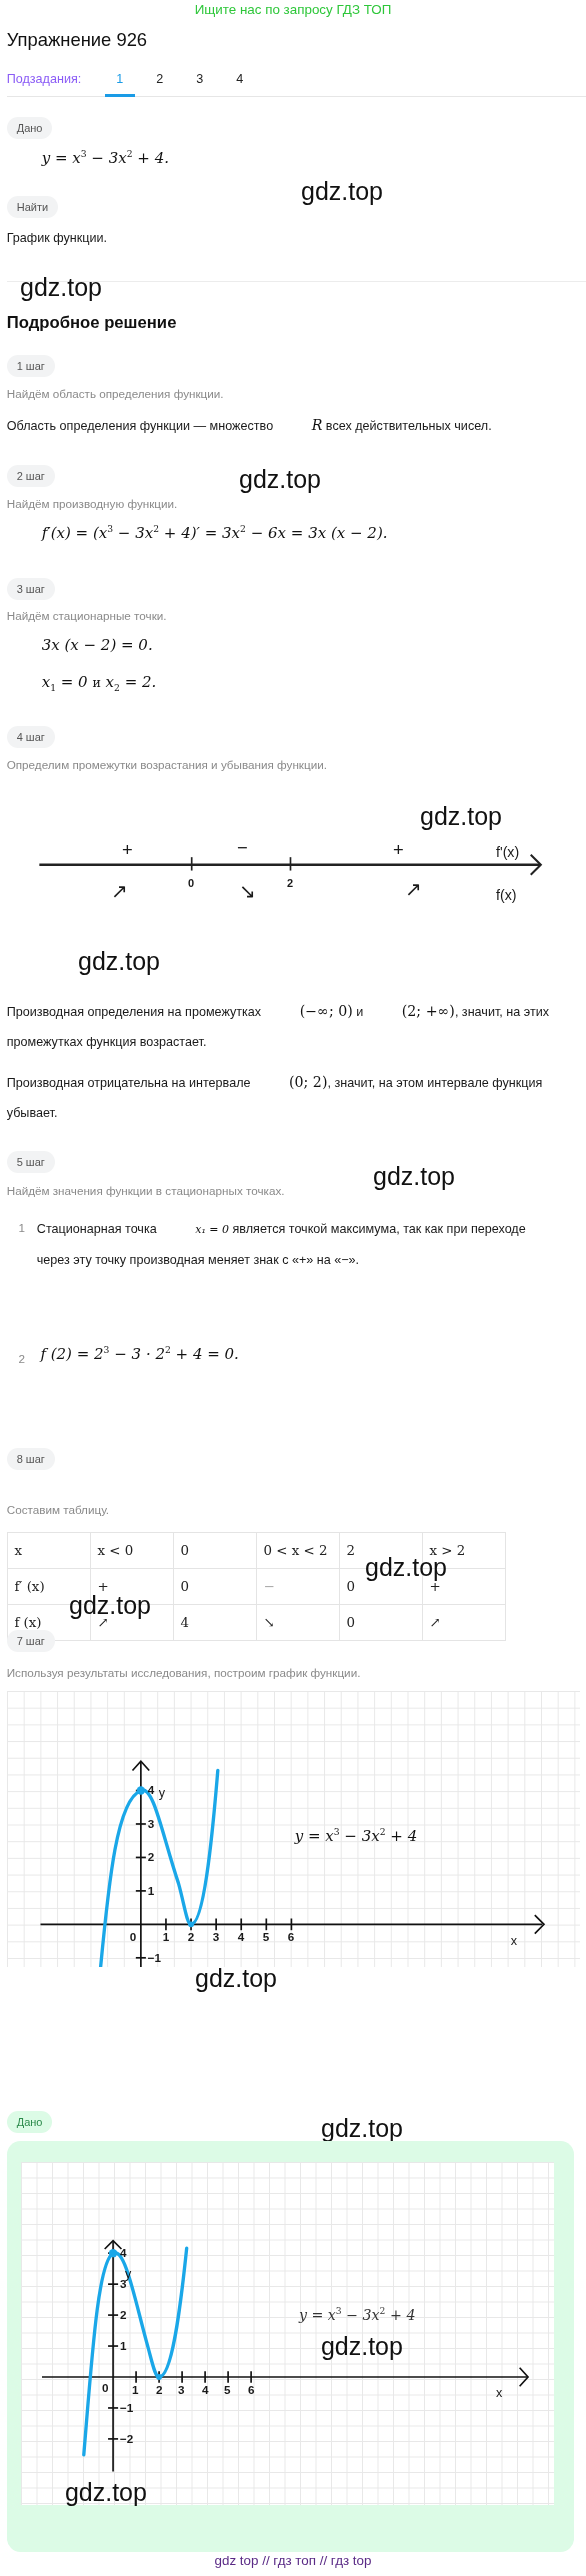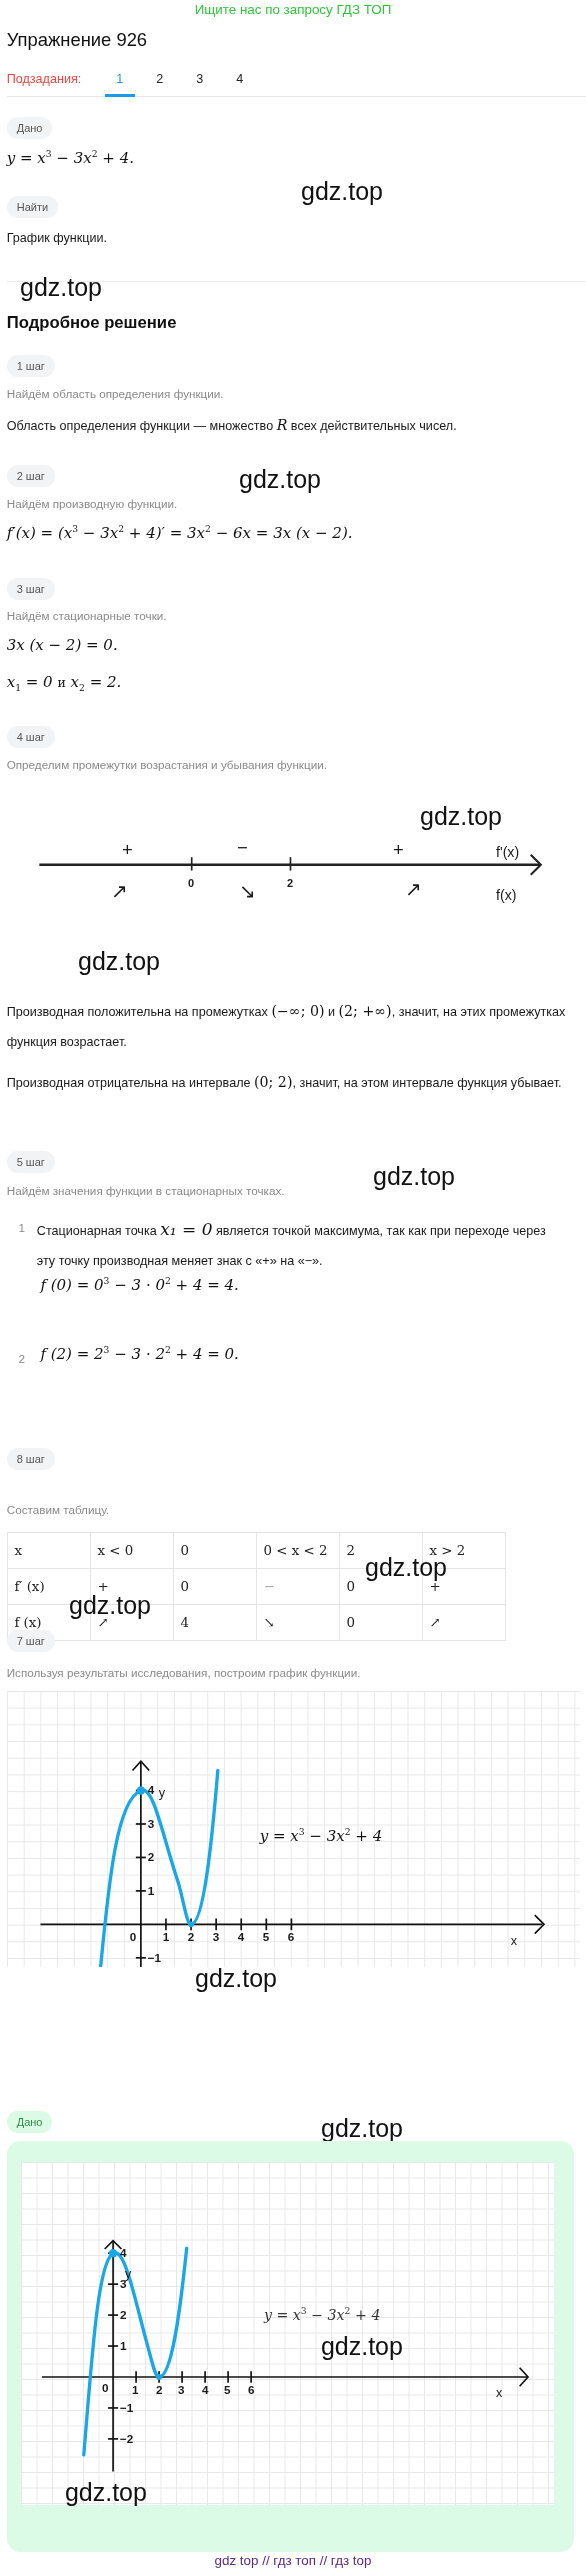--- a/index.html
+++ b/index.html
@@ -2,27 +2,27 @@
 <html style="font-size:13.4px"><head>
 <meta charset="utf-8">
 <style>
   * { box-sizing: border-box; margin: 0; padding: 0; }
   html, body { width: 586px; background: #ffffff; }
   body { font-family: "Liberation Sans", "DejaVu Sans", sans-serif; color: #1a1a1a; position: relative; height: 2576px; overflow: hidden; }
   .abs { position: absolute; }
   .banner { left: 0; width: 586px; top: 1.7px; text-align: center; color: #2ec73a; font-size: 13.4px; }
   .title { left: 6.7px; top: 28.5px; font-size: 18.4px; font-weight: normal; color: #111; }
   .tabs { left: 6.7px; top: 70px; width: 579px; height: 27px; border-bottom: 0.8px solid #e6e6e6; display: flex; align-items: flex-start; }
-  .tabs-label { font-size: 12.6px; color: #ef4444; margin-right: 18.4px; margin-top: 1.7px; }
+  .tabs-label { font-size: 12.6px; color: #8b5cf6; margin-right: 18.4px; margin-top: 1.7px; }
   .tab { width: 40px; text-align: center; font-size: 12.6px; color: #222; margin-top: 1.7px; height: 25px; position: relative; cursor: pointer; }
   .tab.active { color: #1a9be6; }
   .tab.active::after { content: ""; position: absolute; left: 5px; right: 5px; bottom: 0; height: 2.5px; background: #1a9be6; }
   .pill { left: 6.7px; height: 22px; line-height: 22px; padding: 0 10px; font-size: 11px; color: #555; background: #f2f3f4; border-radius: 11px; }
   .pill.green { background: #dcfbe6; color: #2b8a4b; }
-  .math { font-family: "DejaVu Serif", "Liberation Serif", serif; font-style: italic; font-size: 15px; color: #111; }
+  .math { font-family: "DejaVu Serif", "Liberation Serif", serif; font-style: italic; font-size: 15px; color: #111; margin-left: 35px; }
   .math .up { font-style: normal; }
   .text { font-size: 12.6px; color: #1a1a1a; }
   .muted { font-size: 11.7px; color: #8a8a8a; }
   .h2 { font-size: 16.7px; font-weight: bold; color: #111; }
   .divider { left: 6.7px; width: 579px; height: 0.8px; background: #ececec; }
   .wm { font-size: 25px; color: #111; font-family: "Liberation Sans", sans-serif; }
   sup { font-size: 9.2px; vertical-align: super; line-height: 0; }
   sub { font-size: 9.2px; vertical-align: sub; line-height: 0; }
   .para { line-height: 30px; }
   table.study { border-collapse: collapse; }
@@ -96,42 +96,41 @@
   <span class="abs numline-label" style="left:287px;top:82px;font-size:11px;font-weight:bold">2</span>
   <span class="abs numline-label" style="left:111px;top:84px;font-size:20px">↗</span>
   <span class="abs numline-label" style="left:239px;top:84px;font-size:20px">↘</span>
   <span class="abs numline-label" style="left:405px;top:82px;font-size:20px">↗</span>
   <span class="abs numline-label" style="left:496px;top:92px;font-size:14.2px">f(x)</span>
   <span class="abs wm" style="left:420px;top:6.7px">gdz.top</span>
   <span class="abs wm" style="left:78px;top:152px">gdz.top</span>
 </div>
 
 <div class="abs text para" style="left:6.7px;top:996px;width:569px">
-  <span>Производная положительна на промежутках</span>
+  <span>Производная определения на промежутках</span>
   <span class="math" style="font-style:normal;font-size:14.2px">(−∞; 0)</span>
   <span>и</span>
   <span class="math" style="font-style:normal;font-size:14.2px">(2; +∞)</span><span>, значит, на этих промежутках функция возрастает.</span>
 </div>
 <div class="abs text para" style="left:6.7px;top:1067px;width:569px">
   <span>Производная отрицательна на интервале</span>
   <span class="math" style="font-style:normal;font-size:14.2px">(0; 2)</span><span>, значит, на этом интервале функция убывает.</span>
 </div>
 
 <div class="abs pill" style="top:1151px">5 шаг</div>
 <div class="abs wm" style="left:373px;top:1162px">gdz.top</div>
 <div class="abs muted" style="left:6.7px;top:1184px">Найдём значения функции в стационарных точках.</div>
 
 <div class="abs" style="left:18.4px;top:1214px;width:536px">
   <span class="abs muted" style="left:0;top:6.7px">1</span>
   <div class="text para" style="margin-left:18.4px">
     <span>Стационарная точка</span>
-    <span class="math" style="font-size:17px">x₁ = 0</span>
+    <span class="math" style="font-size:11px">x₁ = 0</span>
     <span>является точкой максимума, так как при переходе через эту точку производная меняет знак с «+» на «−».</span>
   </div>
-  <div class="math" style="margin-left:22px;margin-top:0">f (0) = 0<sup class="up">3</sup> − 3 · 0<sup class="up">2</sup> + 4 = 4.</div>
 </div>
 
 <div class="abs" style="left:18.4px;top:1345px;width:536px">
   <span class="abs muted" style="left:0;top:6.7px">2</span>
   <div class="math" style="margin-left:22px">f (2) = 2<sup class="up">3</sup> − 3 · 2<sup class="up">2</sup> + 4 = 0.</div>
 </div>
 
 <div class="abs pill" style="top:1448px">8 шаг</div>
 <div class="abs muted" style="left:6.7px;top:1503px">Составим таблицу.</div>
 <table class="abs study" style="left:6.7px;top:1532px">

